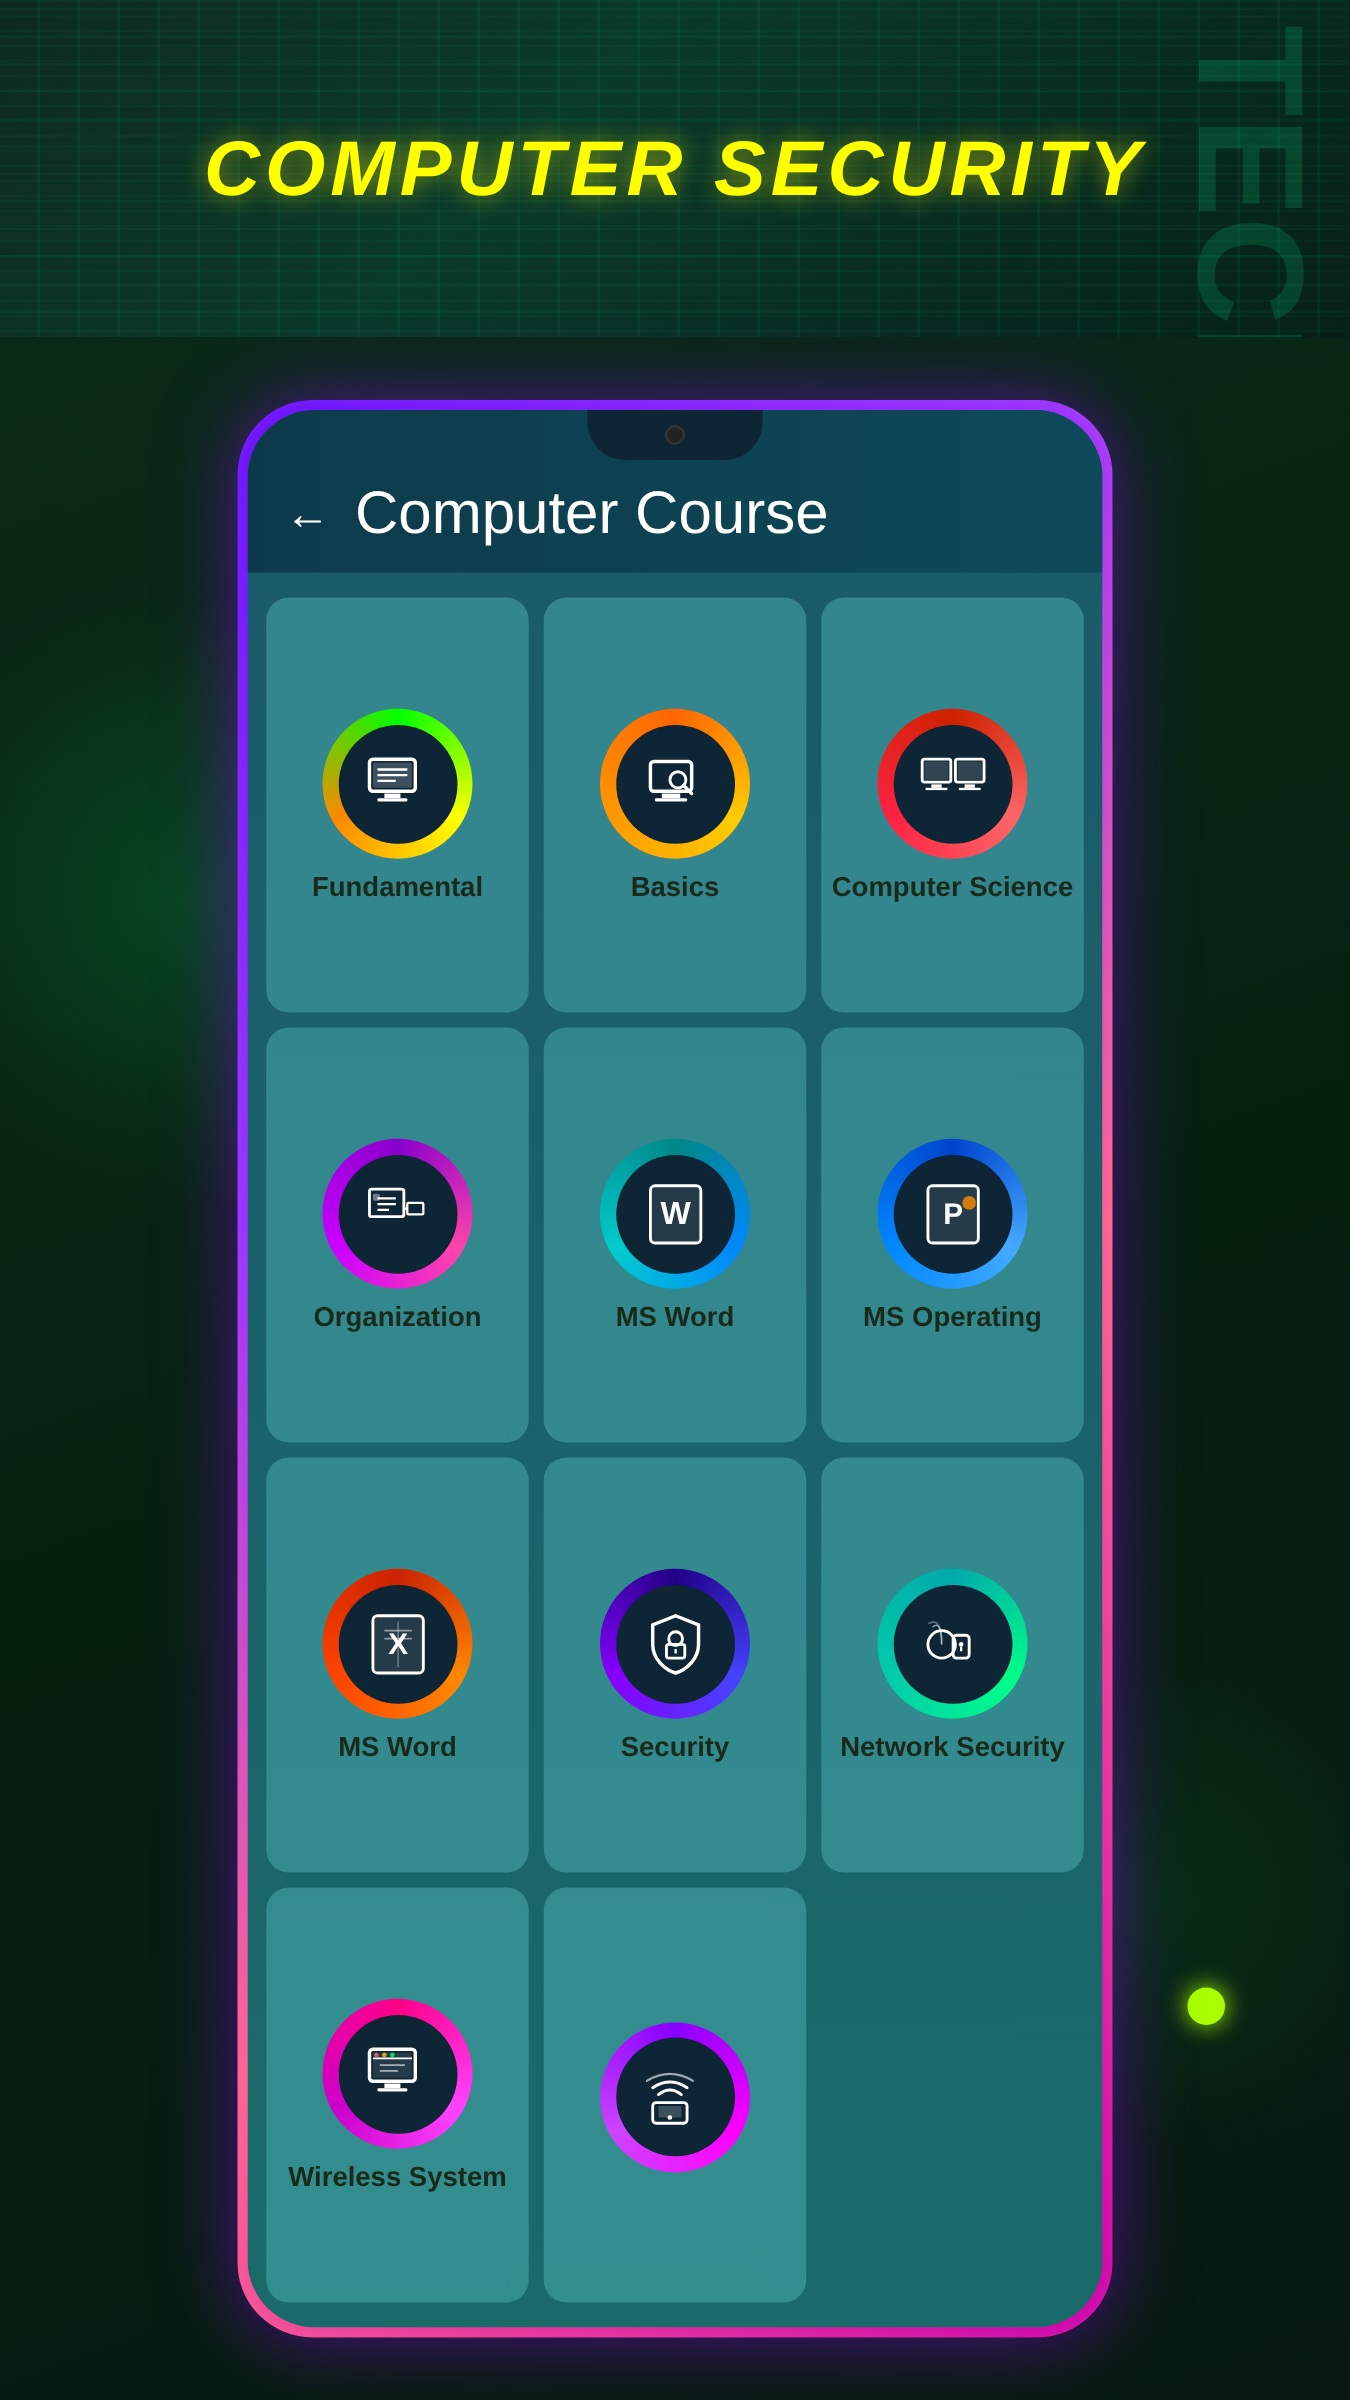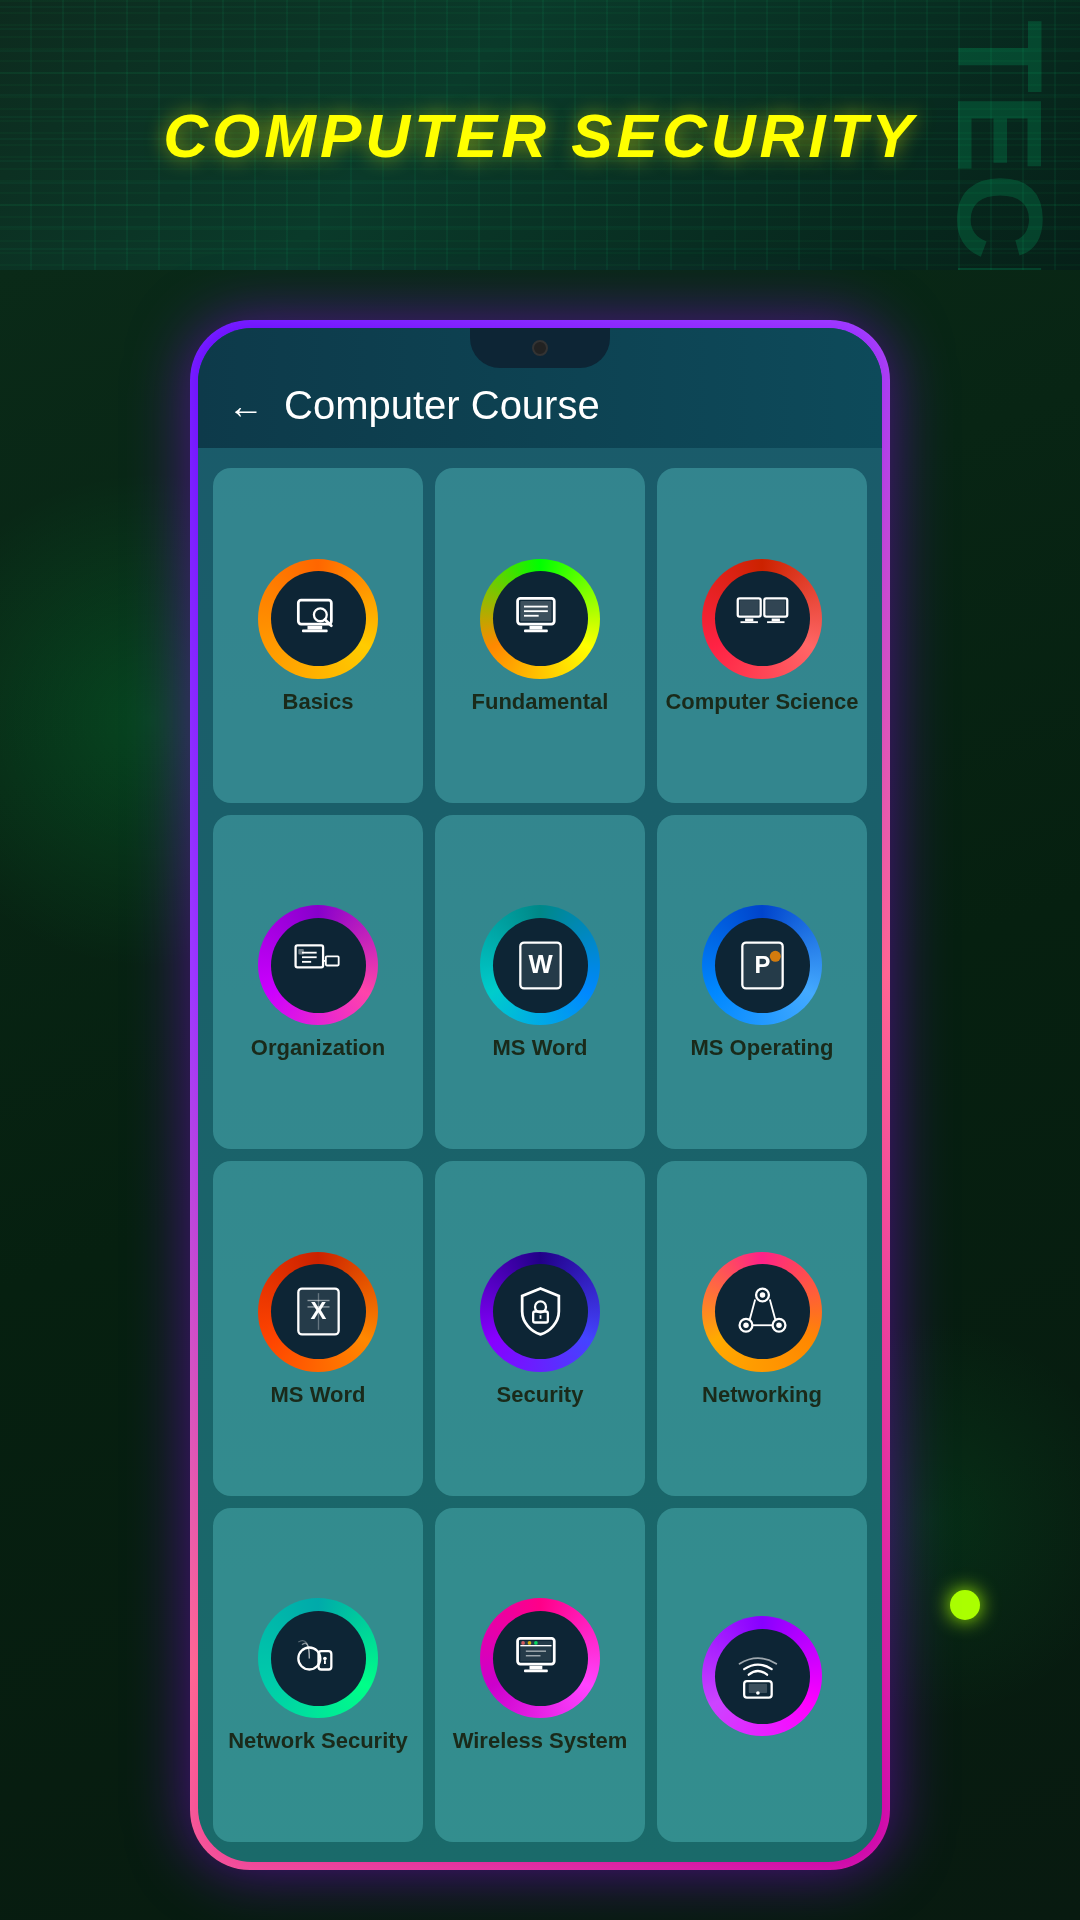--- a/index.html
+++ b/index.html
@@ -161,21 +161,21 @@
       gap: 20px;
       flex-shrink: 0;
     }
     .back-arrow {
       color: white;
       font-size: 36px;
       cursor: pointer;
     }
     .header-title {
       color: white;
-      font-size: 40px;
+      font-size: 48px;
       font-weight: 400;
     }
 
     
     .courses-grid {
       flex: 1;
       padding: 20px 15px;
       display: grid;
       grid-template-columns: repeat(3, 1fr);
       grid-template-rows: repeat(4, 1fr);
@@ -294,48 +294,48 @@
 
       <div class="app-screen">
 
         <div class="app-header">
           <span class="back-arrow">←</span>
           <span class="header-title">Computer Course</span>
         </div>
 
         <div class="courses-grid" id="courses-grid">
         <div class="course-card">
-              <div class="icon-ring ring-orange-yellow">
-                <div class="icon-inner">
-                  <div class="icon-svg"><svg viewBox="0 0 60 60" fill="white" xmlns="http://www.w3.org/2000/svg">
-    <rect x="8" y="10" width="36" height="26" rx="3" fill="none" stroke="white" stroke-width="3"></rect>
-    <circle cx="32" cy="26" r="7" fill="none" stroke="white" stroke-width="2.5"></circle>
-    <line x1="37" y1="31" x2="44" y2="38" stroke="white" stroke-width="3" stroke-linecap="round"></line>
-    <rect x="18" y="38" width="16" height="4" fill="white"></rect>
-    <rect x="12" y="42" width="28" height="3" rx="1" fill="white"></rect>
-  </svg></div>
-                </div>
-              </div>
-              <span class="course-label">Basics</span>
-            </div>
-            <div class="course-card">
               <div class="icon-ring ring-green-yellow">
                 <div class="icon-inner">
                   <div class="icon-svg"><svg viewBox="0 0 60 60" fill="white" xmlns="http://www.w3.org/2000/svg">
     <rect x="5" y="8" width="40" height="28" rx="3" fill="none" stroke="white" stroke-width="3"></rect>
     <rect x="8" y="11" width="34" height="22" rx="1" fill="rgba(255,255,255,0.2)"></rect>
     <rect x="18" y="38" width="14" height="4" fill="white"></rect>
     <rect x="12" y="42" width="26" height="3" rx="1" fill="white"></rect>
     <line x1="12" y1="17" x2="38" y2="17" stroke="white" stroke-width="2"></line>
     <line x1="12" y1="22" x2="38" y2="22" stroke="white" stroke-width="2"></line>
     <line x1="12" y1="27" x2="28" y2="27" stroke="white" stroke-width="2"></line>
   </svg></div>
                 </div>
               </div>
               <span class="course-label">Fundamental</span>
+            </div>
+            <div class="course-card">
+              <div class="icon-ring ring-orange-yellow">
+                <div class="icon-inner">
+                  <div class="icon-svg"><svg viewBox="0 0 60 60" fill="white" xmlns="http://www.w3.org/2000/svg">
+    <rect x="8" y="10" width="36" height="26" rx="3" fill="none" stroke="white" stroke-width="3"></rect>
+    <circle cx="32" cy="26" r="7" fill="none" stroke="white" stroke-width="2.5"></circle>
+    <line x1="37" y1="31" x2="44" y2="38" stroke="white" stroke-width="3" stroke-linecap="round"></line>
+    <rect x="18" y="38" width="16" height="4" fill="white"></rect>
+    <rect x="12" y="42" width="28" height="3" rx="1" fill="white"></rect>
+  </svg></div>
+                </div>
+              </div>
+              <span class="course-label">Basics</span>
             </div>
             <div class="course-card">
               <div class="icon-ring ring-red-pink">
                 <div class="icon-inner">
                   <div class="icon-svg"><svg viewBox="0 0 60 60" fill="white" xmlns="http://www.w3.org/2000/svg">
     <rect x="3" y="8" width="25" height="20" rx="2" fill="none" stroke="white" stroke-width="2.5"></rect>
     <rect x="5" y="10" width="21" height="16" fill="rgba(255,255,255,0.15)"></rect>
     <rect x="11" y="30" width="9" height="3" fill="white"></rect>
     <rect x="6" y="33" width="19" height="2" fill="white"></rect>
     <rect x="32" y="8" width="25" height="20" rx="2" fill="none" stroke="white" stroke-width="2.5"></rect>
@@ -405,38 +405,20 @@
                 <div class="icon-inner">
                   <div class="icon-svg"><svg viewBox="0 0 60 60" fill="white" xmlns="http://www.w3.org/2000/svg">
     <path d="M30 5 L50 13 L50 30 C50 42 40 52 30 55 C20 52 10 42 10 30 L10 13 Z" fill="none" stroke="white" stroke-width="3"></path>
     <circle cx="30" cy="25" r="6" fill="none" stroke="white" stroke-width="2.5"></circle>
     <rect x="22" y="30" width="16" height="12" rx="2" fill="none" stroke="white" stroke-width="2.5"></rect>
     <line x1="30" y1="34" x2="30" y2="38" stroke="white" stroke-width="2"></line>
   </svg></div>
                 </div>
               </div>
               <span class="course-label">Security</span>
-            </div>
-            <div class="course-card">
-              <div class="icon-ring ring-pink-orange">
-                <div class="icon-inner">
-                  <div class="icon-svg"><svg viewBox="0 0 60 60" fill="white" xmlns="http://www.w3.org/2000/svg">
-    <circle cx="30" cy="12" r="7" fill="none" stroke="white" stroke-width="2.5"></circle>
-    <circle cx="12" cy="45" r="7" fill="none" stroke="white" stroke-width="2.5"></circle>
-    <circle cx="48" cy="45" r="7" fill="none" stroke="white" stroke-width="2.5"></circle>
-    <line x1="22" y1="17" x2="16" y2="39" stroke="white" stroke-width="2"></line>
-    <line x1="38" y1="17" x2="44" y2="39" stroke="white" stroke-width="2"></line>
-    <line x1="19" y1="45" x2="41" y2="45" stroke="white" stroke-width="2"></line>
-    <circle cx="30" cy="12" r="3" fill="white"></circle>
-    <circle cx="12" cy="45" r="3" fill="white"></circle>
-    <circle cx="48" cy="45" r="3" fill="white"></circle>
-  </svg></div>
-                </div>
-              </div>
-              <span class="course-label">Networking</span>
             </div>
             <div class="course-card">
               <div class="icon-ring ring-teal-green">
                 <div class="icon-inner">
                   <div class="icon-svg"><svg viewBox="0 0 60 60" fill="white" xmlns="http://www.w3.org/2000/svg">
     <circle cx="20" cy="30" r="12" fill="none" stroke="white" stroke-width="2.5"></circle>
     <rect x="30" y="22" width="14" height="20" rx="3" fill="none" stroke="white" stroke-width="2.5"></rect>
     <line x1="37" y1="32" x2="37" y2="36" stroke="white" stroke-width="2"></line>
     <circle cx="37" cy="30" r="2" fill="white"></circle>
     <path d="M12 15 Q20 8 20 30" fill="none" stroke="rgba(255,255,255,0.5)" stroke-width="1.5"></path>

